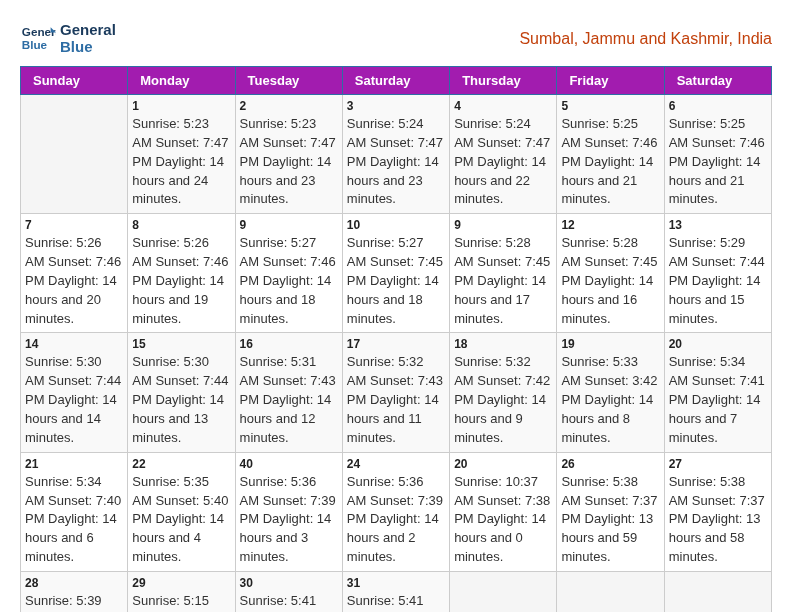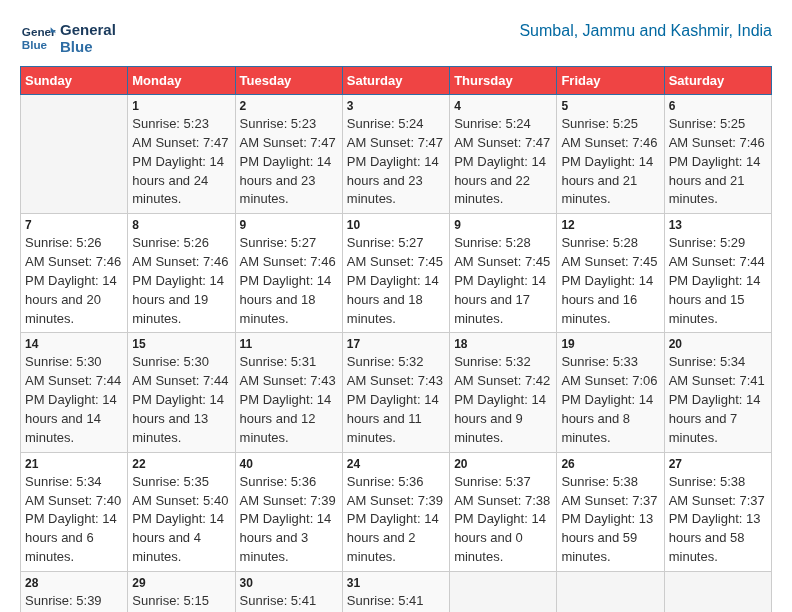--- a/index.html
+++ b/index.html
@@ -29,32 +29,32 @@
       text-align: right;
     }
     .month-title {
       font-size: 42px;
       font-weight: bold;
       color: #1a3a5c;
       line-height: 1;
     }
     .subtitle {
       font-size: 16px;
-      color: #0369a1;
-      margin-top: 2px;
+      color: #c2410c;
+      margin-top: 10px;
     }
     table {
       width: 100%;
       border-collapse: collapse;
       font-size: 11px;
     }
     thead th {
-      background-color: #ef4444;
+      background-color: #a21caf;
       color: white;
-      padding: 6px 4px;
+      padding: 6px 12px;
       text-align: left;
       font-size: 13px;
       font-weight: bold;
       border: 1px solid #2e6da4;
     }
     tbody td {
       border: 1px solid #ccc;
       vertical-align: top;
       padding: 4px 4px;
       width: 14.28%;
@@ -219,21 +219,21 @@
 and 14 minutes.</div>
         </td>
         <td>
           <span class="day-num">15</span>
           <div class="day-info">Sunrise: 5:30 AM
 Sunset: 7:44 PM
 Daylight: 14 hours
 and 13 minutes.</div>
         </td>
         <td>
-          <span class="day-num">11</span>
+          <span class="day-num">16</span>
           <div class="day-info">Sunrise: 5:31 AM
 Sunset: 7:43 PM
 Daylight: 14 hours
 and 12 minutes.</div>
         </td>
         <td>
           <span class="day-num">17</span>
           <div class="day-info">Sunrise: 5:32 AM
 Sunset: 7:43 PM
 Daylight: 14 hours
@@ -242,21 +242,21 @@
         <td>
           <span class="day-num">18</span>
           <div class="day-info">Sunrise: 5:32 AM
 Sunset: 7:42 PM
 Daylight: 14 hours
 and 9 minutes.</div>
         </td>
         <td>
           <span class="day-num">19</span>
           <div class="day-info">Sunrise: 5:33 AM
-Sunset: 7:06 PM
+Sunset: 3:42 PM
 Daylight: 14 hours
 and 8 minutes.</div>
         </td>
         <td>
           <span class="day-num">20</span>
           <div class="day-info">Sunrise: 5:34 AM
 Sunset: 7:41 PM
 Daylight: 14 hours
 and 7 minutes.</div>
         </td>
@@ -285,21 +285,21 @@
         </td>
         <td>
           <span class="day-num">24</span>
           <div class="day-info">Sunrise: 5:36 AM
 Sunset: 7:39 PM
 Daylight: 14 hours
 and 2 minutes.</div>
         </td>
         <td>
           <span class="day-num">20</span>
-          <div class="day-info">Sunrise: 5:37 AM
+          <div class="day-info">Sunrise: 10:37 AM
 Sunset: 7:38 PM
 Daylight: 14 hours
 and 0 minutes.</div>
         </td>
         <td>
           <span class="day-num">26</span>
           <div class="day-info">Sunrise: 5:38 AM
 Sunset: 7:37 PM
 Daylight: 13 hours
 and 59 minutes.</div>

